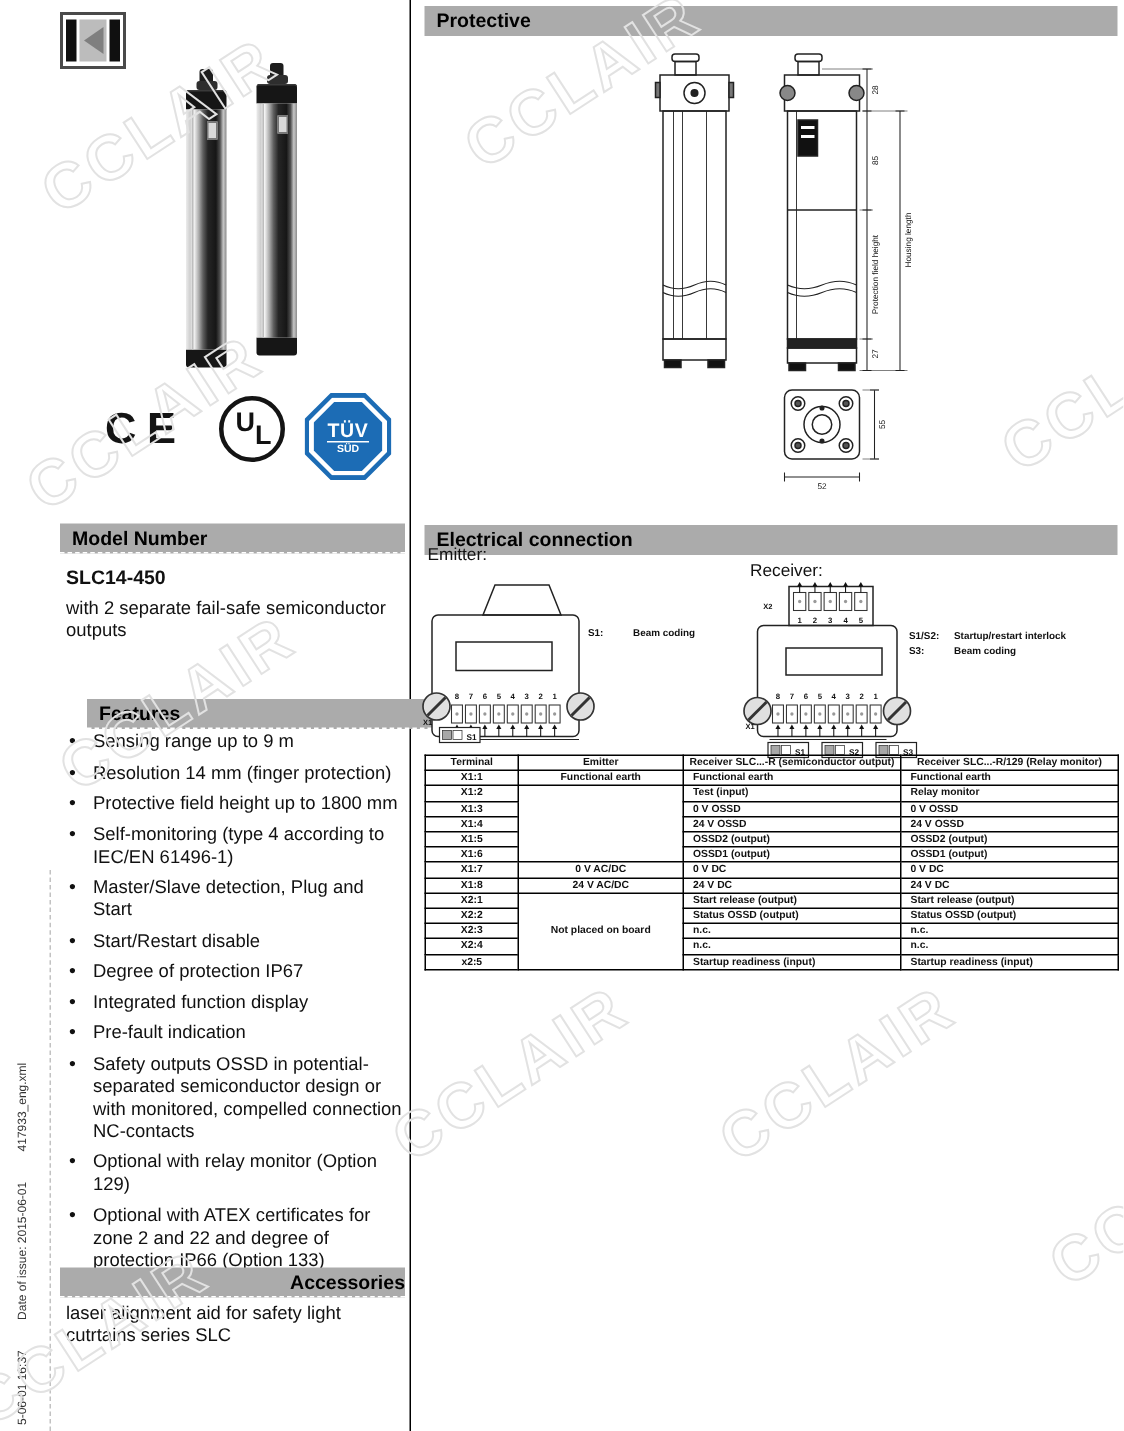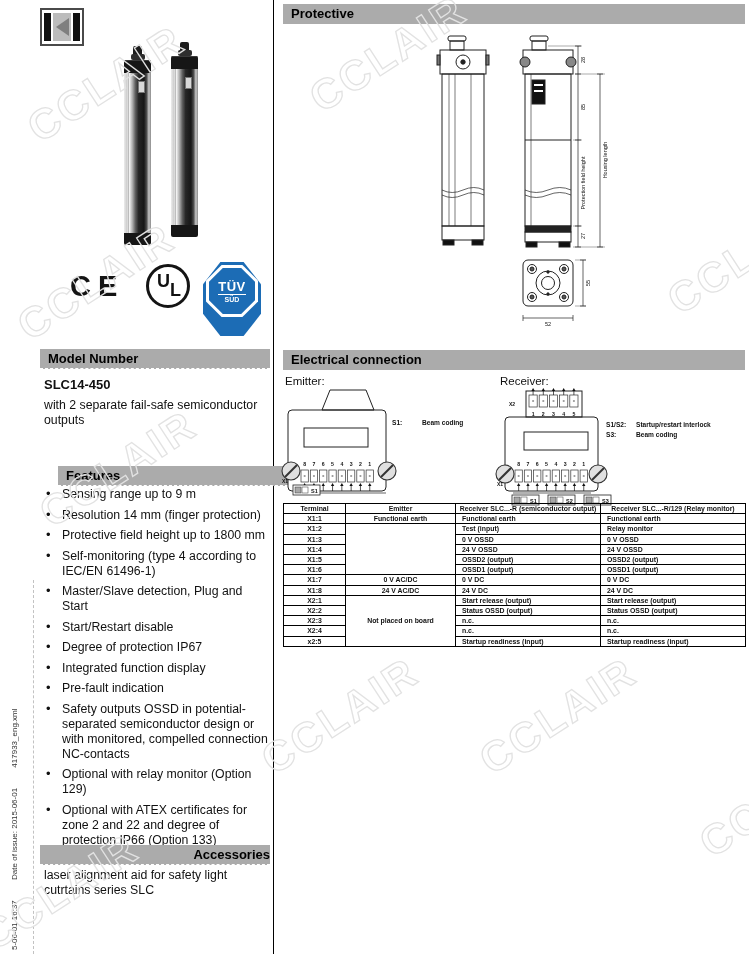--- a/index.html
+++ b/index.html
@@ -38,21 +38,21 @@
   .bar .body::after { content:""; position:absolute; left:4px; top:0; bottom:0; width:1px; background:#bdbdbd; }
   .bar .sticker { position:absolute; left:14px; top:8px; width:7px; height:12px; background:#d9d9d9; border:0.5px solid #777; }
   .bar .foot  { height:12px; background:#161616; border-radius:0 0 2px 2px; }
 
   
   .ce-mark { position:absolute; left:70px; top:270px; font-size:29px; font-weight:600; letter-spacing:7px; color:#141414; }
   .ul-mark { position:absolute; left:146px; top:264px; width:44px; height:44px; border:3px solid #141414; border-radius:50%;
              background:#fff; }
   .ul-mark .u { position:absolute; left:8px; top:4px; font-size:18px; font-weight:bold; }
   .ul-mark .l { position:absolute; left:21px; top:13px; font-size:18px; font-weight:bold; }
-  .tuv-outer { position:absolute; left:203px; top:262px; width:58px; height:74px;
+  .tuv-outer { position:absolute; left:203px; top:262px; width:58px; height:58px;
                clip-path:polygon(30% 0,70% 0,100% 30%,100% 70%,70% 100%,30% 100%,0 70%,0 30%); }
   .tuv-white { position:absolute; left:3px; top:3px; width:52px; height:52px;
                clip-path:polygon(30% 0,70% 0,100% 30%,100% 70%,70% 100%,30% 100%,0 70%,0 30%); background:#fff; }
   .tuv-inner { position:absolute; left:6px; top:6px; width:46px; height:46px;
                clip-path:polygon(30% 0,70% 0,100% 30%,100% 70%,70% 100%,30% 100%,0 70%,0 30%);
                display:flex; flex-direction:column; align-items:center; justify-content:center; }
   .tuv-top { color:#fff; font-weight:bold; font-size:13px; border-bottom:1.5px solid #fff; line-height:14px; letter-spacing:0.5px;}
   .tuv-bot { color:#fff; font-weight:bold; font-size:7px; margin-top:1px; }
 
   
@@ -265,21 +265,21 @@
       <text text-anchor="middle" transform="rotate(-90 157,155)" x="157" y="155">Protection field height</text>
       <text text-anchor="middle" transform="rotate(-90 157,208)" x="157" y="208">27</text>
       <text text-anchor="middle" transform="rotate(-90 179,132)" x="179" y="132">Housing length</text>
       <text text-anchor="middle" transform="rotate(-90 162,255)" x="162" y="255">55</text>
       <text text-anchor="middle" x="120" y="298">52</text>
     </g>
   </svg>
 
   <div class="hdrbar" style="top:350px;">Electrical connection</div>
 
-  <div class="conn-label" style="left:285px; top:375px;">Emitter:</div>
+  <div class="conn-label" style="left:285px; top:364px;">Emitter:</div>
   <div class="conn-label" style="left:500px; top:375px;">Receiver:</div>
 
   <svg class="absvg" style="left:277px; top:386px;" width="120" height="122" viewBox="0 0 120 122">
     <g stroke="#222" fill="none" stroke-width="1">
       <polygon points="45,24 53,4 89,4 97,24"></polygon>
       <rect x="11" y="24" width="98" height="81" rx="4"></rect>
       <rect x="27" y="42" width="64" height="19"></rect>
       <line x1="19" y1="107" x2="109" y2="107" stroke-width="0.7"></line>
     </g>
 

